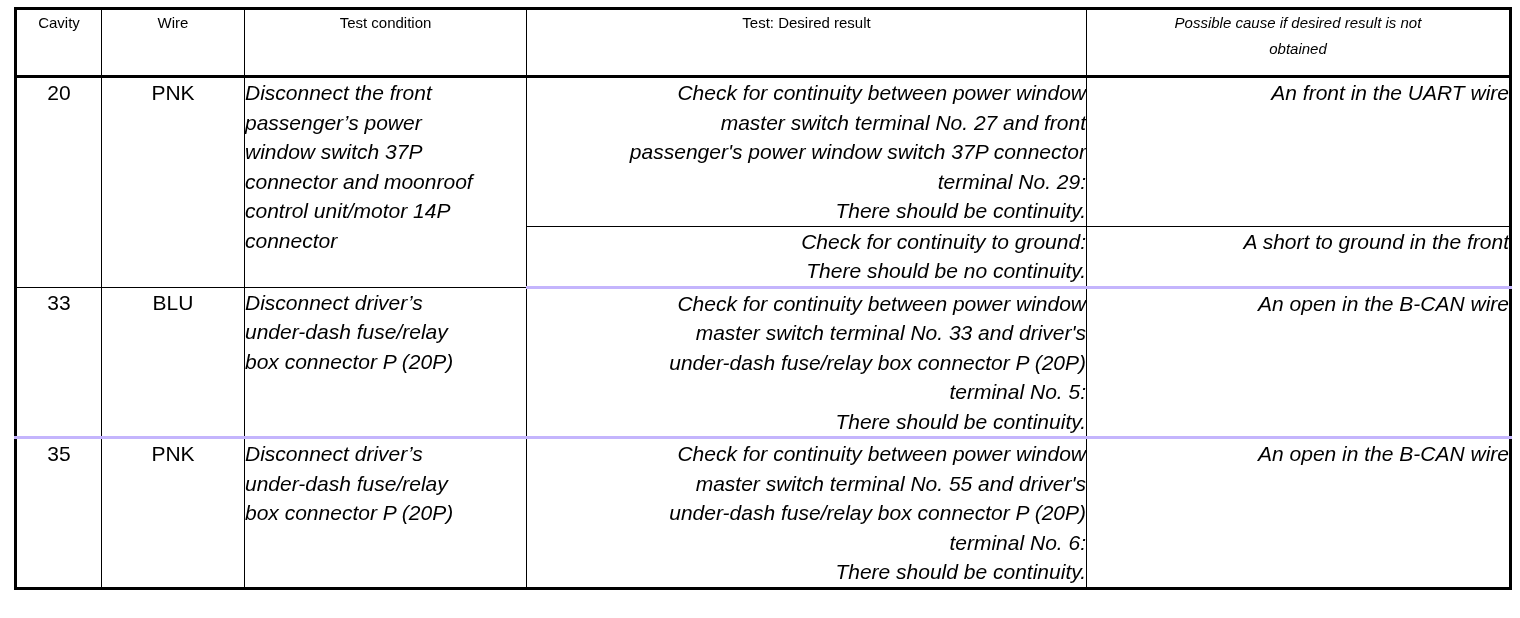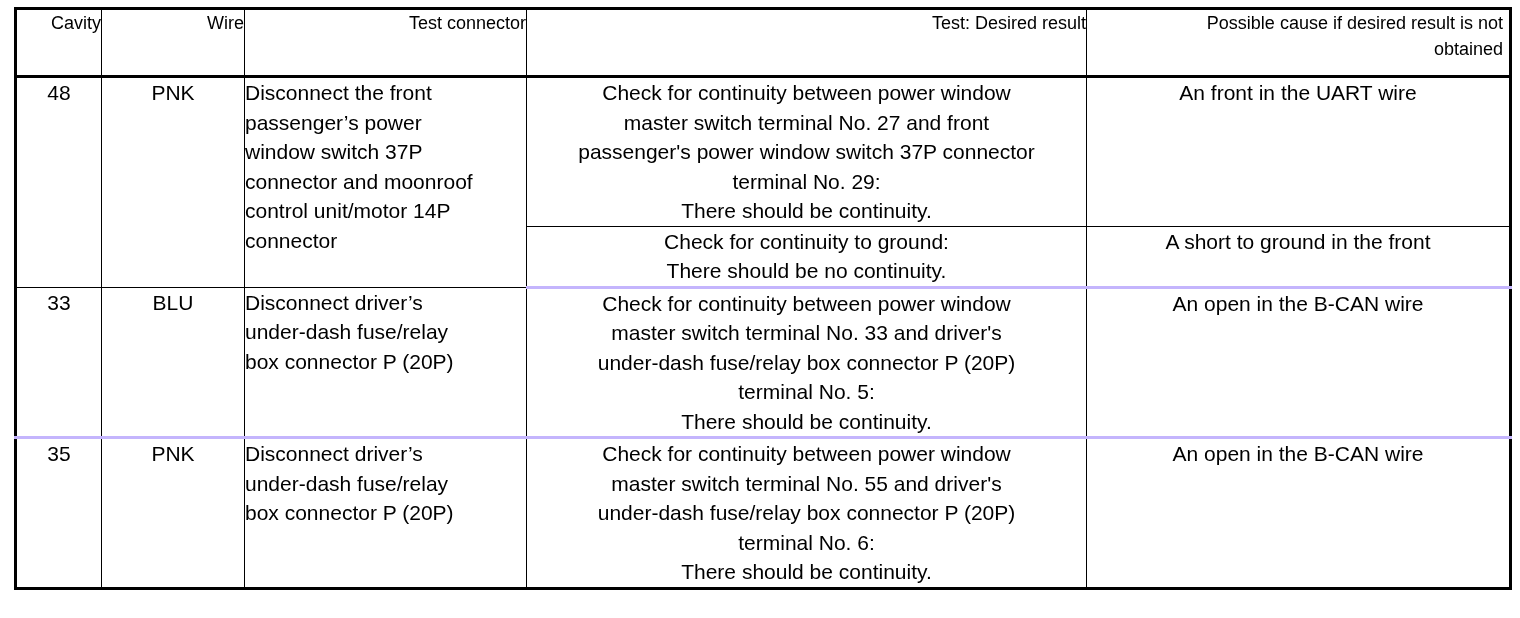--- a/index.html
+++ b/index.html
@@ -42,90 +42,90 @@
   }
   
   col.c-cavity   { width: 86px; }
   col.c-wire     { width: 143px; }
   col.c-cond     { width: 282px; }
   col.c-test     { width: 560px; }
   col.c-cause    { width: 424px; }
 
   
   thead th {
-    font-size: 18px;
+    font-size: 15px;
     line-height: 26px;
-    text-align: right;
+    text-align: center;
     height: 65px;
     vertical-align: top;
     padding-top: 10px;
     border-bottom: 3px solid #000000 !important;
   }
   thead th.hdr-pad {
     padding-left: 6px;
     padding-right: 6px;
   }
 
   
   tbody td {
     font-size: 21px;
     line-height: 29.5px;
   }
   td.cell-center {
     text-align: center;
     padding-top: 9px;
   }
   td.cell-text {
-    text-align: center;
+    text-align: right;
     padding: 9px 4px 6px 5px;
   }
   td.cell-text-tight {
     text-align: left;
     padding: 9px 4px 6px 6px;
     margin-top: 21px;
   }
 
   
   tr.group-end > td {
     border-bottom: 3px solid #c4b5fd;
   }
 
-  .line { display: block; white-space: pre; }
+  .line { display: block; white-space: pre; font-style: italic; }
 </style>
 </head>
 <body>
 
 <div id="page">
 
   <table class="spec-table">
     <colgroup>
       <col class="c-cavity">
       <col class="c-wire">
       <col class="c-cond">
       <col class="c-test">
       <col class="c-cause">
     </colgroup>
 
     <thead>
       <tr>
         <th>Cavity</th>
         <th>Wire</th>
-        <th>Test connector</th>
+        <th>Test condition</th>
         <th>Test: Desired result</th>
         <th class="hdr-pad">
           <span class="line">Possible cause if desired result is not</span>
           <span class="line">obtained</span>
         </th>
       </tr>
     </thead>
 
     <tbody>
 
       <tr>
-        <td class="cell-center" rowspan="2">48</td>
+        <td class="cell-center" rowspan="2">20</td>
         <td class="cell-center" rowspan="2">PNK</td>
         <td class="cell-text-tight" rowspan="2">
           <span class="line">Disconnect the front</span>
           <span class="line">passenger’s power</span>
           <span class="line">window switch 37P</span>
           <span class="line">connector and moonroof</span>
           <span class="line">control unit/motor 14P</span>
           <span class="line">connector</span>
         </td>
         <td class="cell-text">

